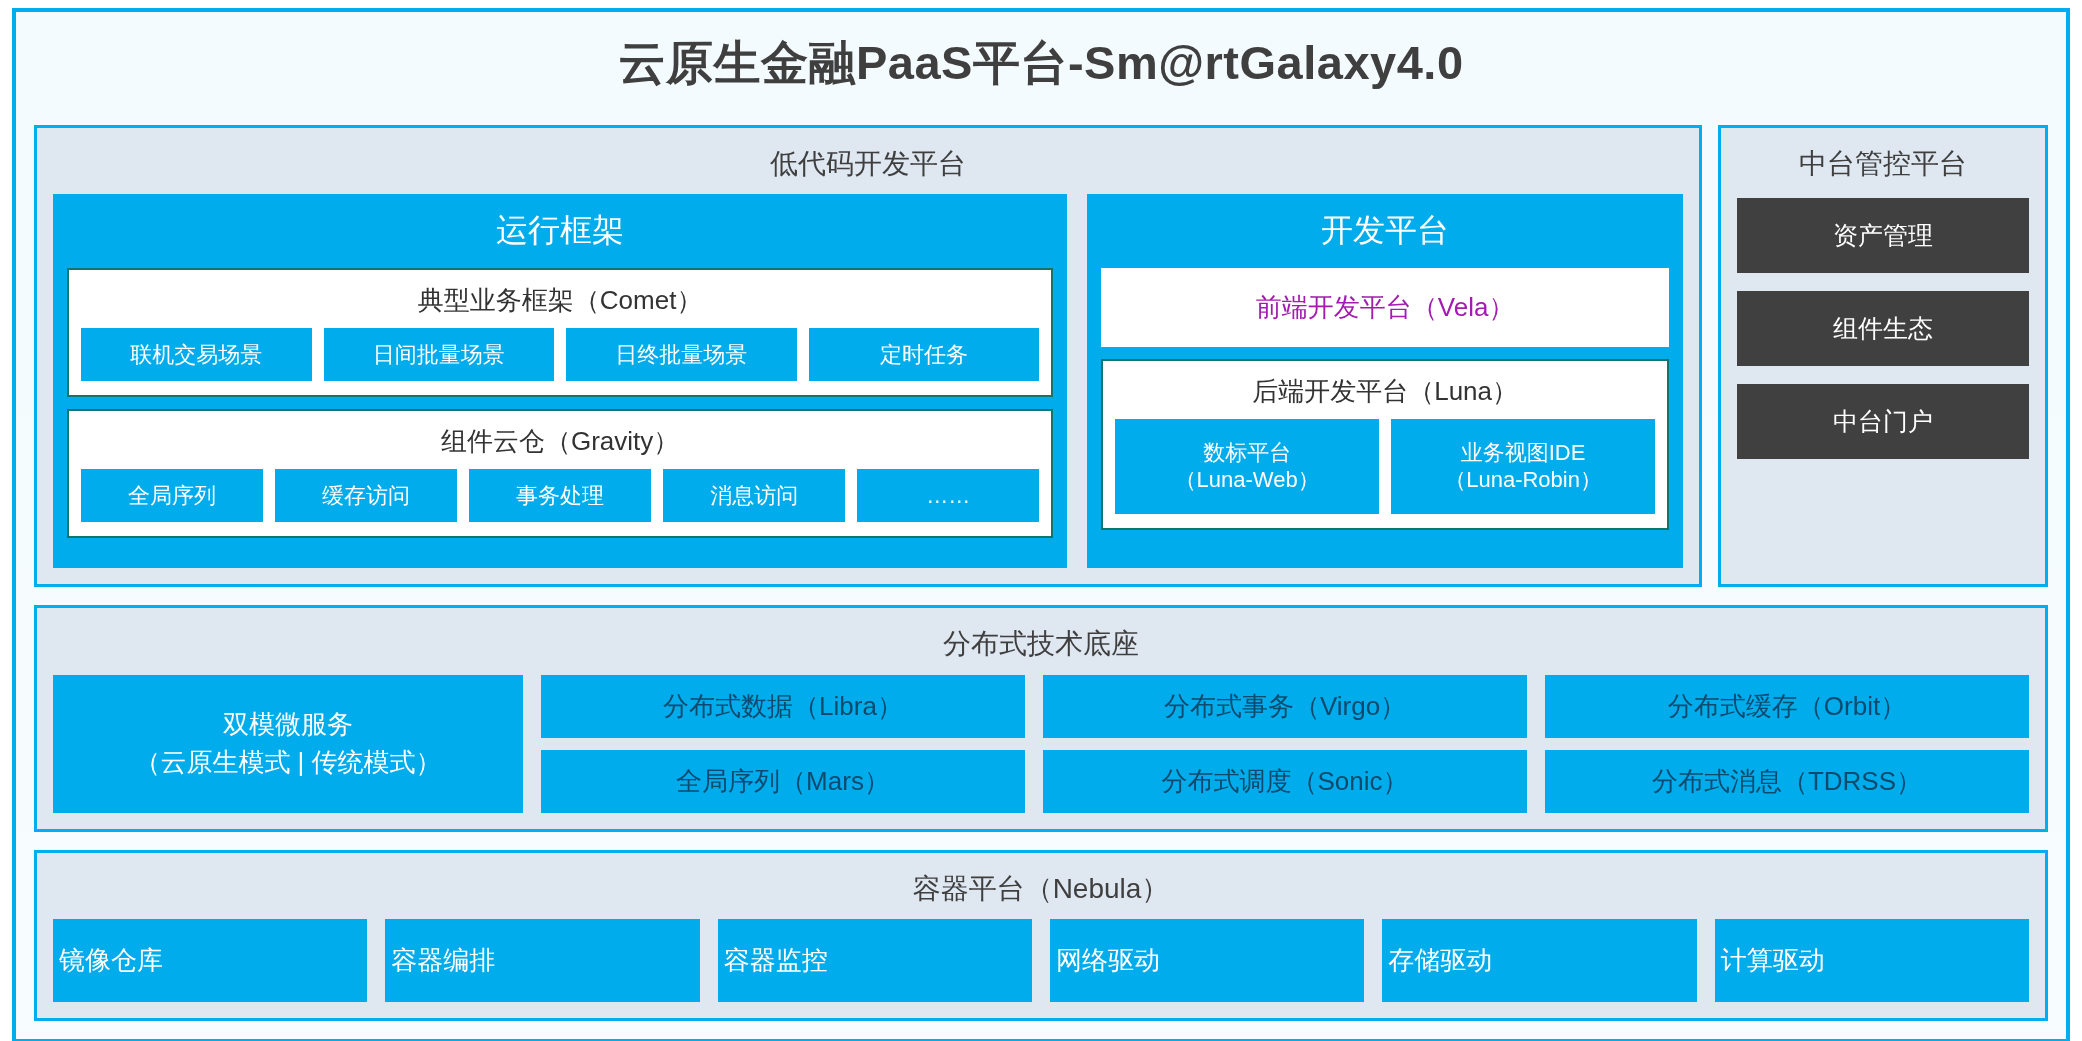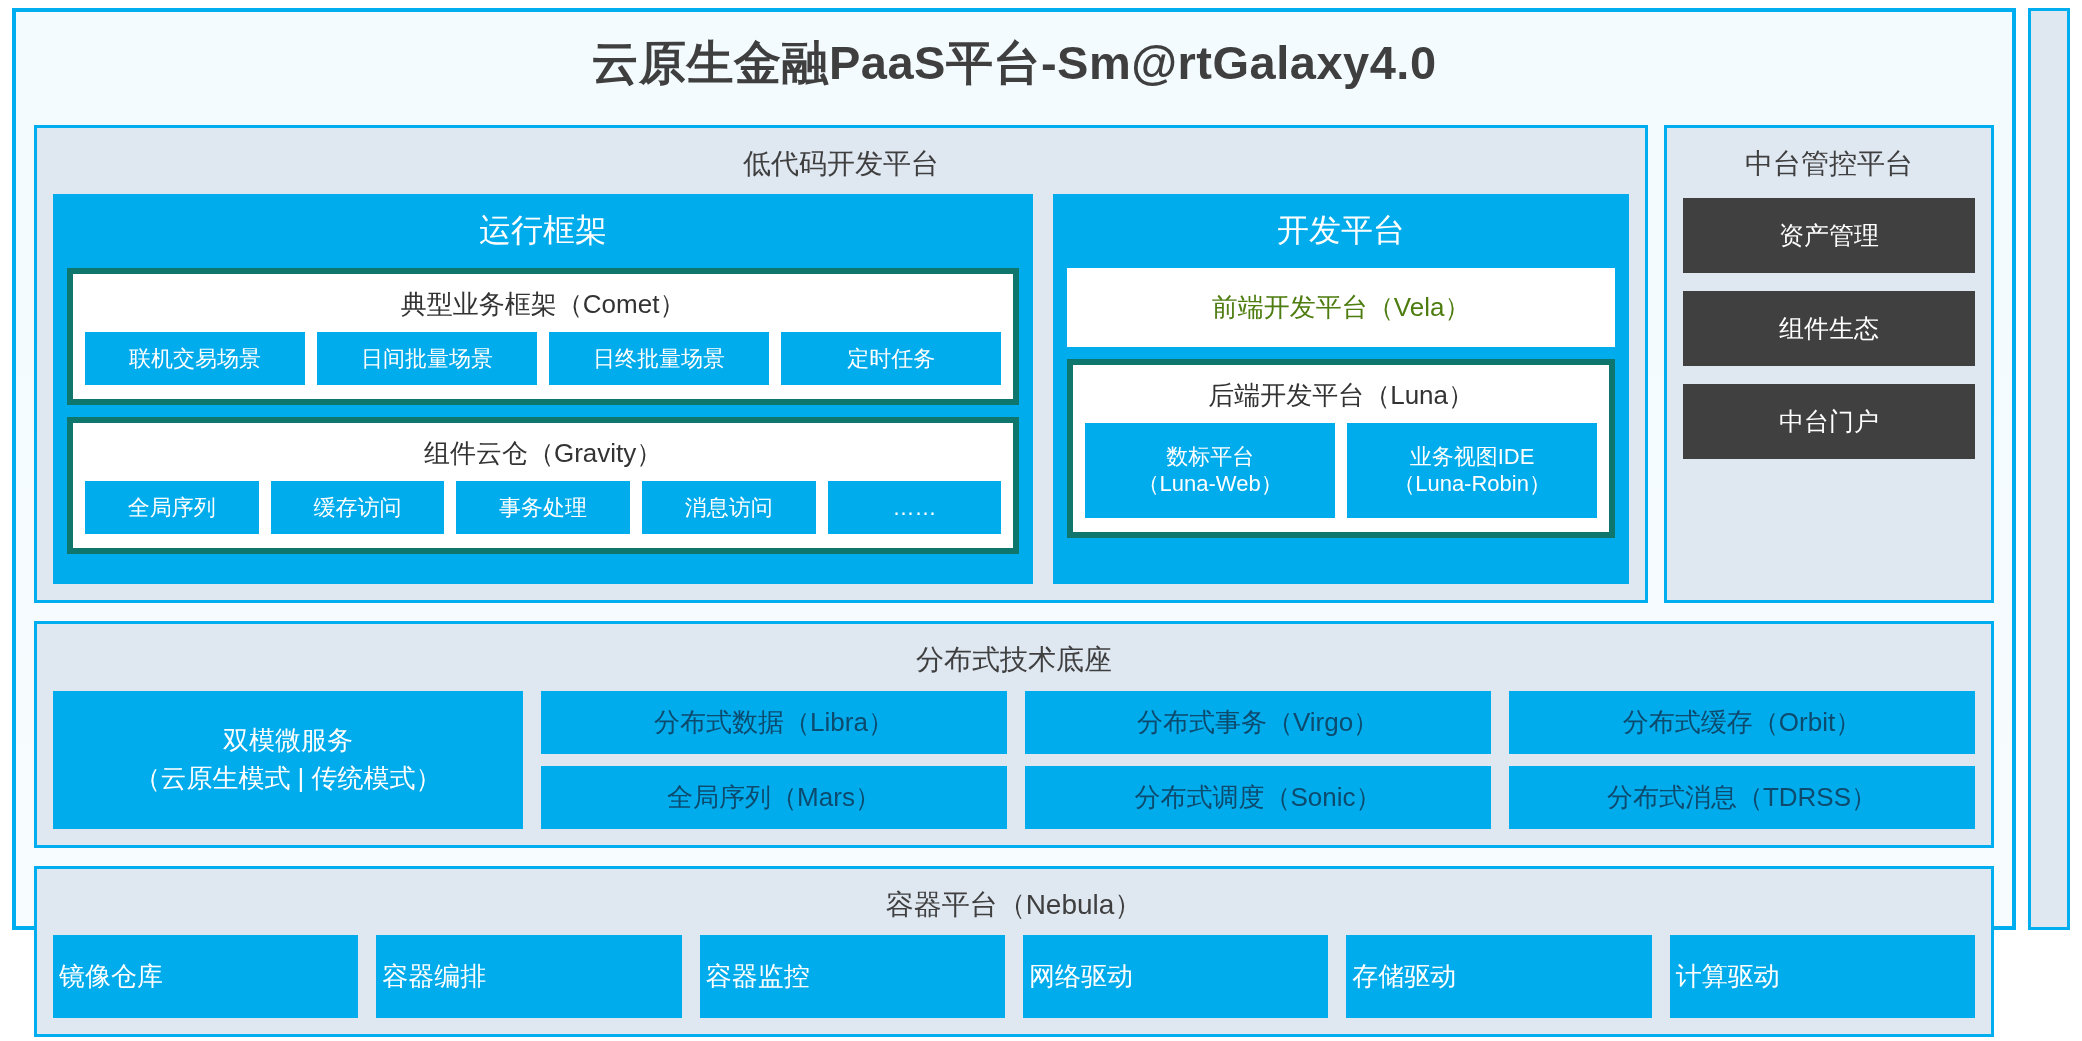--- a/index.html
+++ b/index.html
@@ -14,21 +14,21 @@
     color: #3a3a3a;
     overflow: hidden;
   }
 
   .page {
     width: 2082px;
     height: 936px;
     box-sizing: border-box;
     padding: 8px 12px 6px 12px;
     display: flex;
-    gap: 12px;
+    flex-direction: column;
   }
 
   
   .main-card {
     border: 4px solid #00AEEF;
     background: linear-gradient(#f3fbfe, #f7fcfe);
     box-sizing: border-box;
     padding: 10px 18px 18px 18px;
     display: flex;
     flex-direction: column;
@@ -92,21 +92,21 @@
     line-height: 1.3;
     padding: 6px 0 4px 0;
   }
 
   .runtime { flex: 1 1 63%; }
   .devplat { flex: 1 1 37%; }
 
   
   .white-card {
     background: #ffffff;
-    border: 6px solid #0f766e;
+    border: 2px solid #0f766e;
     box-sizing: border-box;
     padding: 10px 12px 14px 12px;
   }
   .white-card-title {
     text-align: center;
     font-size: 26px;
     color: #333333;
     line-height: 1.3;
     padding: 4px 0 10px 0;
   }
@@ -129,21 +129,21 @@
   }
   .chip.tall {
     padding: 20px 6px;
   }
 
   
   .vela-bar {
     background: #ffffff;
     text-align: center;
     font-size: 26px;
-    color: #4d7c0f;
+    color: #a21caf;
     padding: 22px 10px;
     box-sizing: border-box;
   }
 
   
   .midoffice .panel-inner {
     display: flex;
     flex-direction: column;
     gap: 18px;
     padding-top: 4px;

